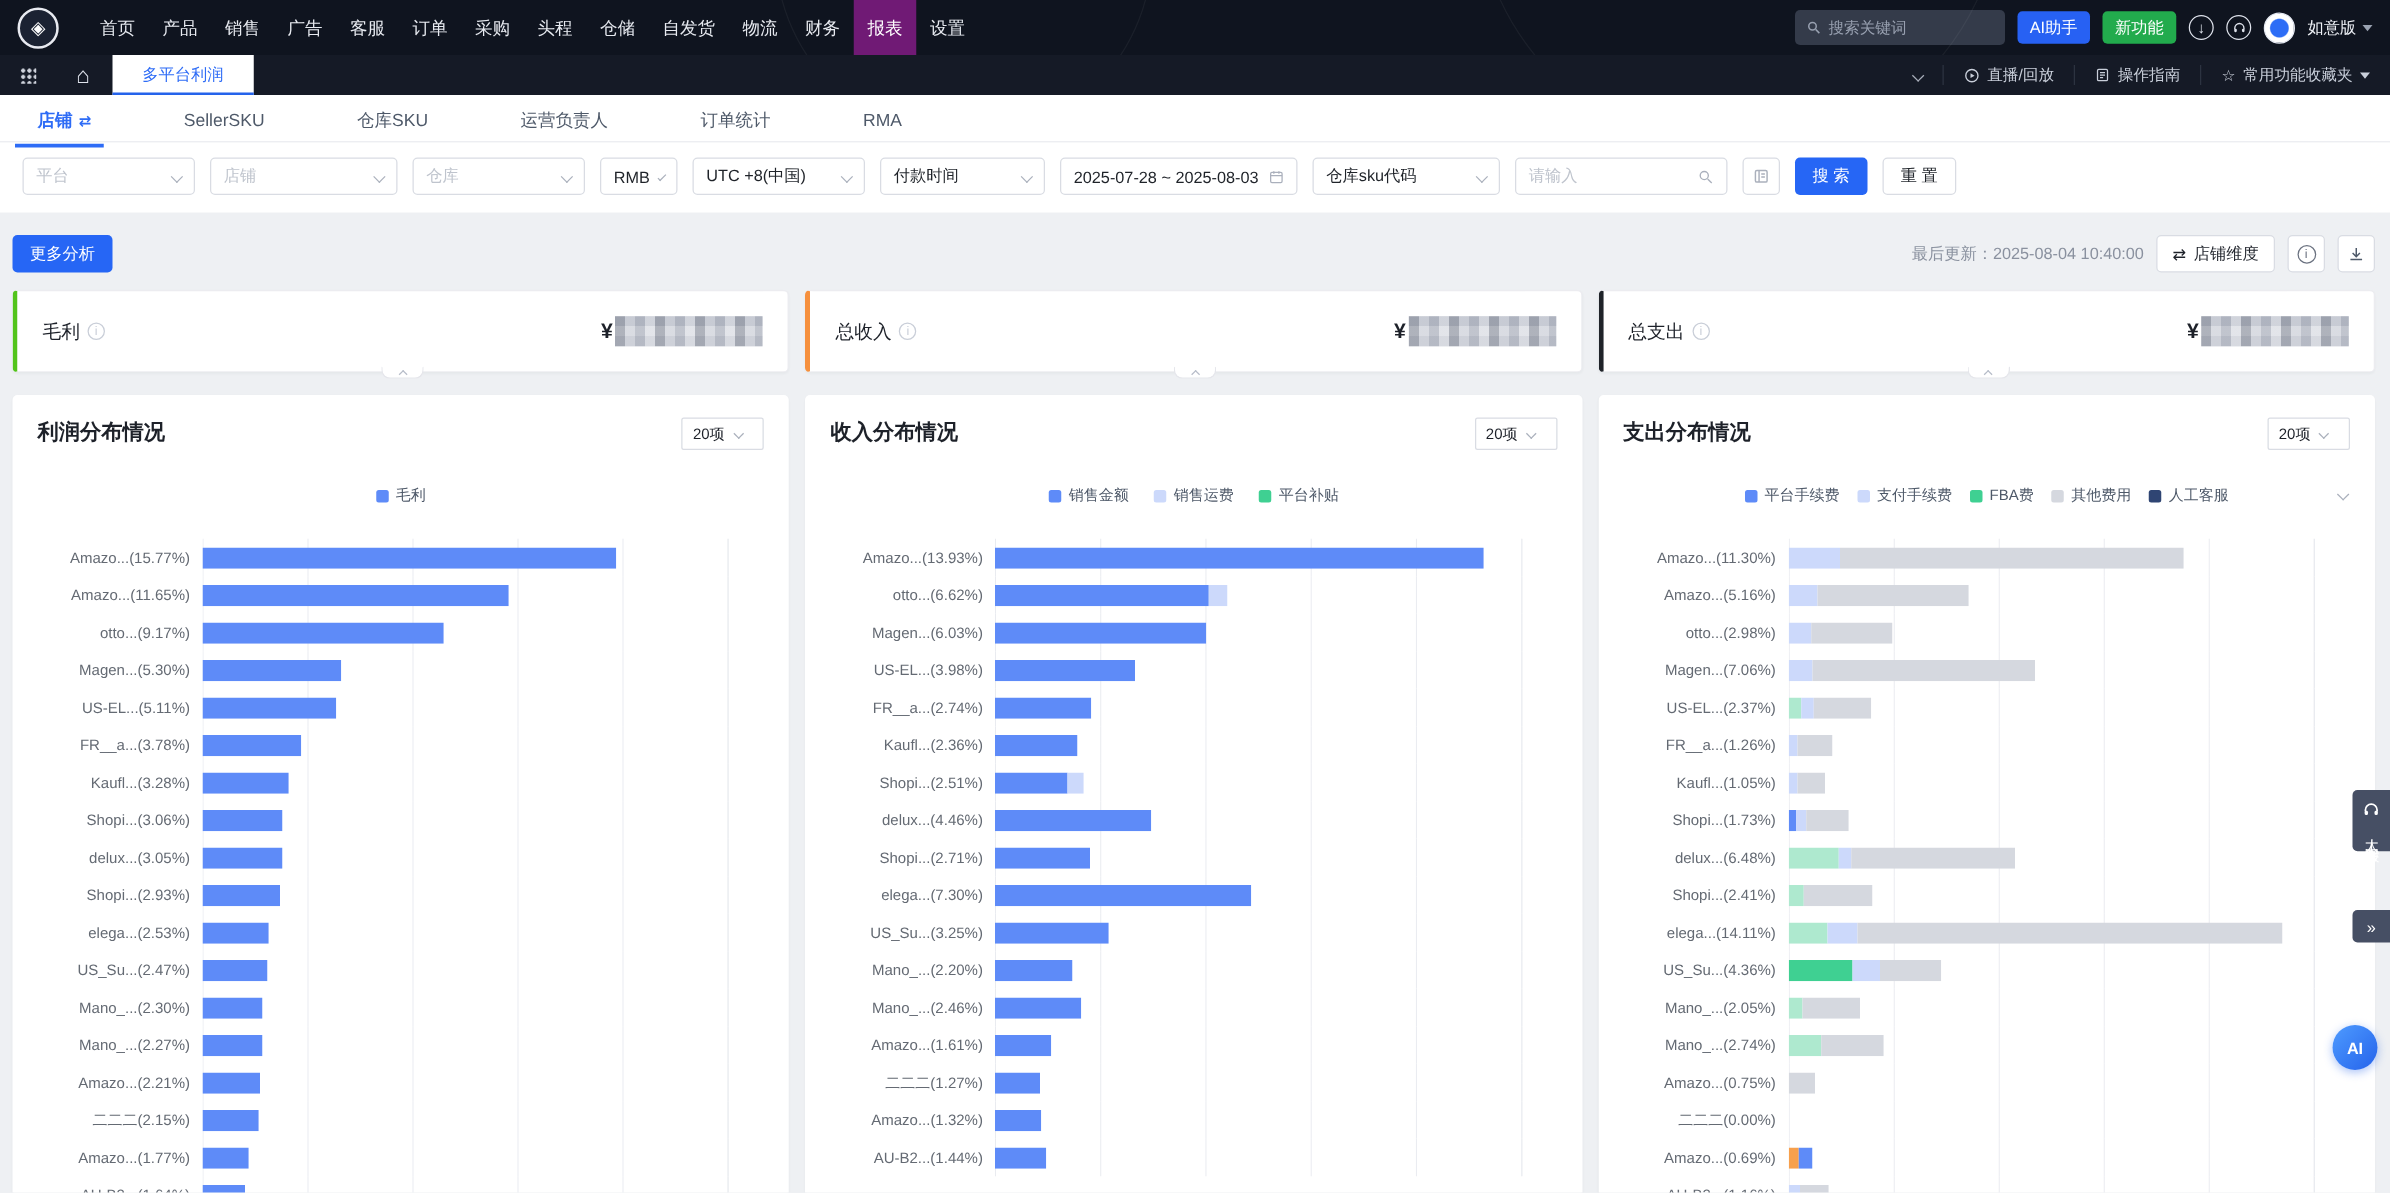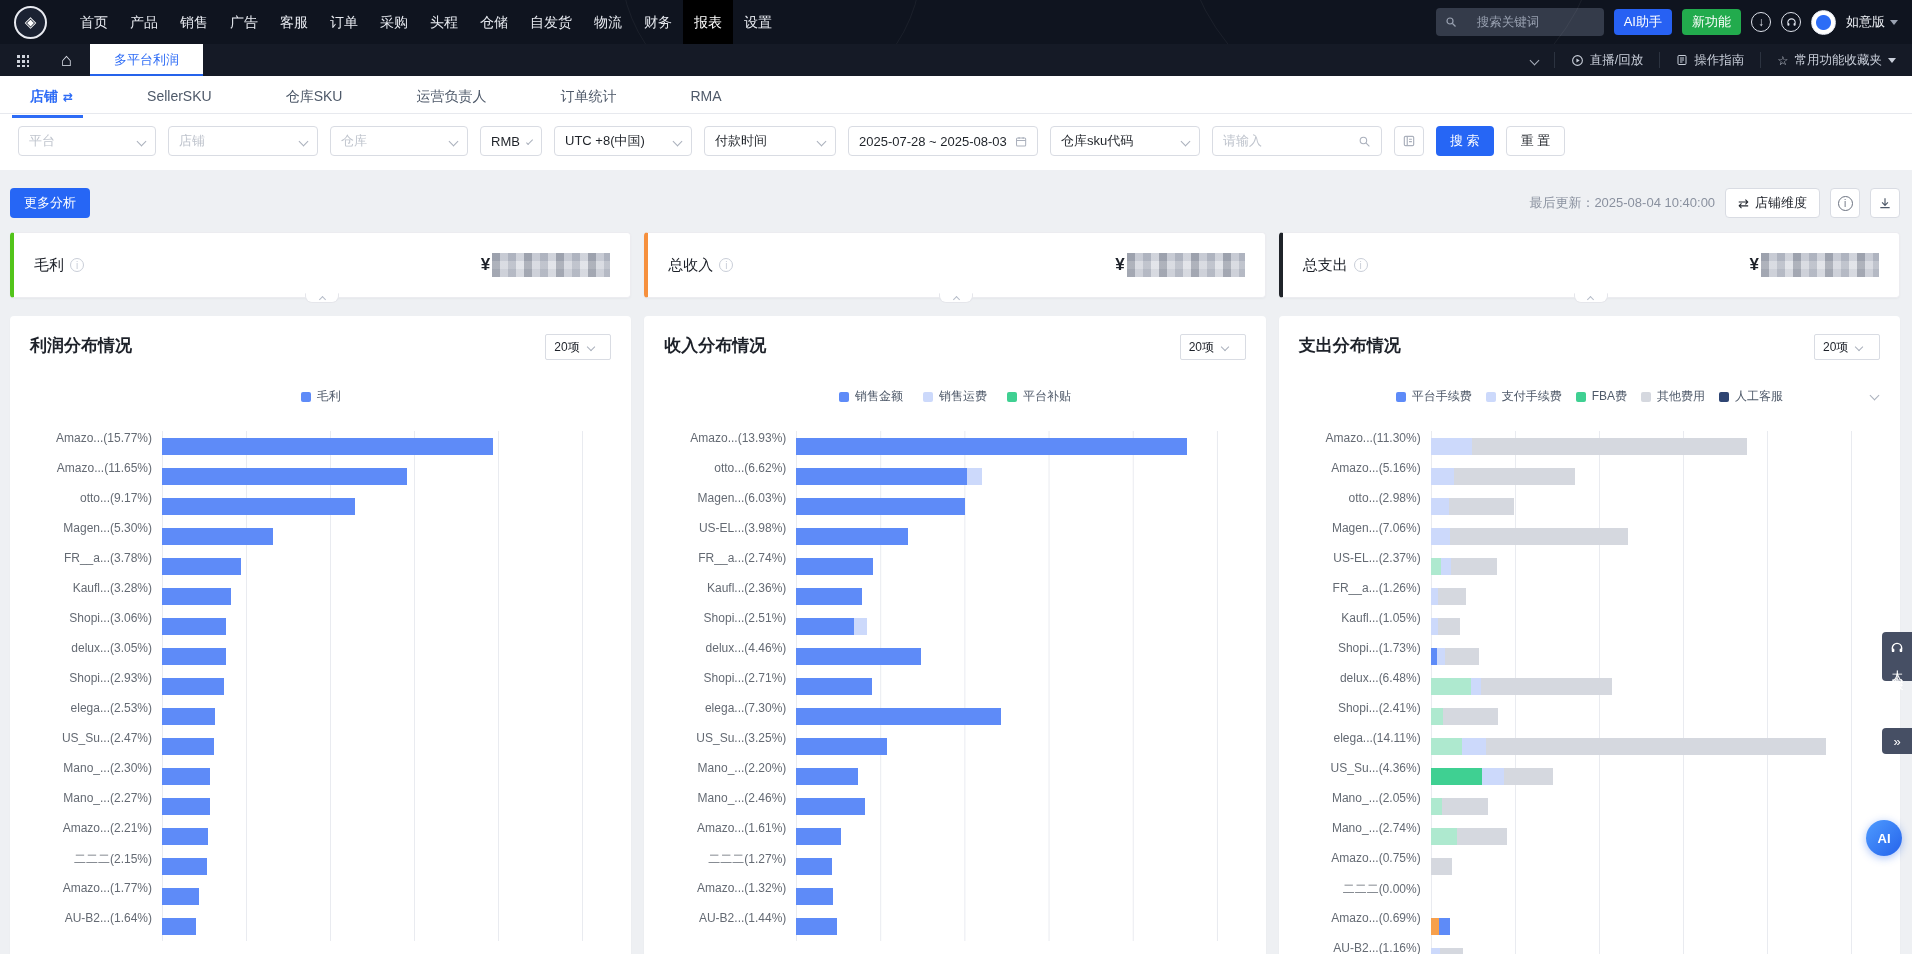--- a/index.html
+++ b/index.html
@@ -6,23 +6,23 @@
   html,body{width:1912px;height:954px;overflow:hidden;font-family:"Liberation Sans","DejaVu Sans",sans-serif;background:#eef0f3;position:relative}
 
   
   .topnav{height:44px;background:#0f141f;display:flex;align-items:center;padding:0 14px;position:relative;overflow:hidden;z-index:20}
   .topnav::before,.topnav::after{content:'';position:absolute;border:1px solid rgba(255,255,255,.05);border-radius:50%;pointer-events:none}
   .topnav::before{width:300px;height:300px;left:620px;top:-190px}
   .topnav::after{width:420px;height:420px;left:1180px;top:-300px}
   .logo{width:33px;height:33px;border-radius:50%;background:#1b2232;border:2px solid #e8eaf0;display:flex;align-items:center;justify-content:center;color:#fff;font-size:15px;flex:0 0 auto}
   .menu{display:flex;align-items:flex-end;margin-left:22px;height:44px}
   .nav-item{color:#e7eaf0;font-size:14px;padding:0 11px;line-height:44px;cursor:pointer;white-space:nowrap}
-  .nav-item.active{background:#000000;color:#fff}
+  .nav-item.active{background:#701a75;color:#fff}
   .topnav-right{margin-left:auto;display:flex;align-items:center;gap:10px}
-  .nav-search{width:168px;height:28px;background:#343b4a;border-radius:4px;display:flex;align-items:center;gap:20px;padding:0 9px;color:#98a0b0;font-size:12.5px}
+  .nav-search{width:168px;height:28px;background:#343b4a;border-radius:4px;display:flex;align-items:center;gap:6px;padding:0 9px;color:#98a0b0;font-size:12.5px}
   .btn-ai{height:26px;padding:0 10px;background:#2761f3;border:none;border-radius:4px;color:#fff;font-size:13px;cursor:pointer}
   .btn-new{height:26px;padding:0 10px;background:#22ab4d;border:none;border-radius:4px;color:#fff;font-size:13px;cursor:pointer}
   .icon-ring{width:20px;height:20px;border:1.5px solid #dfe3ec;border-radius:50%;display:flex;align-items:center;justify-content:center;color:#dfe3ec;font-size:12px;cursor:pointer}
   .avatar{width:25px;height:25px;border-radius:50%;background:radial-gradient(circle at 50% 50%,#2d6df6 0 7px,#fff 8px);border:1px solid #e5e9f2;cursor:pointer}
   .version{color:#eef1f6;font-size:13px;display:flex;align-items:center;gap:5px;cursor:pointer}
   .caret-dn{width:0;height:0;border-left:4px solid transparent;border-right:4px solid transparent;border-top:5px solid #9aa2b1}
 
   
   .tabstrip{height:32px;background:#151a26;display:flex;align-items:stretch;position:relative;z-index:19}
   .grid-dots{width:13px;height:13px;align-self:center;margin:0 14px 0 16px;background-image:radial-gradient(#cfd3dc 1.5px,transparent 1.7px);background-size:5px 5px;background-position:0 0;cursor:pointer}
@@ -77,21 +77,21 @@
   .panel-head{display:flex;align-items:flex-start;justify-content:space-between;height:40px}
   .panel-title{font-size:17px;font-weight:700;color:#1d2129}
   .mini-select{height:26px;min-width:66px;border:1px solid #d9dce3;border-radius:2px;display:flex;align-items:center;gap:8px;padding:0 8px;font-size:12px;color:#1d2129;cursor:pointer}
   .mini-select .chev{width:6px;height:6px}
   .legend-row{position:relative;margin-top:14px;height:19px}
   .legend{display:flex;justify-content:center;gap:20px;flex-wrap:nowrap}
   .legend-item{display:inline-flex;align-items:center;gap:6px;font-size:12px;color:#4e5969;cursor:pointer;white-space:nowrap}
   .swatch{width:10px;height:10px;border-radius:2px;display:inline-block}
   .legend-chev{position:absolute;right:2px;top:4px}
   .rows{margin-top:24px}
-  .crow{height:30px;display:flex;align-items:flex-start}
+  .crow{height:30px;display:flex;align-items:center}
   .clabel{width:132px;padding-right:10px;font-size:12px;color:#646a73;text-align:right;white-space:nowrap;overflow:hidden}
   .carea{flex:1;height:100%;position:relative;display:flex;align-items:center;background-image:linear-gradient(to right,#e9ebf0 1px,transparent 1px);background-size:20% 100%;border-right:1px solid #e9ebf0;margin-right:28px}
   .cbar{height:17px;display:flex;overflow:hidden}
   .cseg{height:100%;display:inline-block}
 
   
   .cs-tab{position:absolute;right:0;top:632px;width:30px;padding:9px 0 8px;background:#464f64;border-radius:4px 0 0 4px;display:flex;flex-direction:column;align-items:center;gap:6px;color:#fff;z-index:60;cursor:pointer}
   .cs-text{writing-mode:vertical-rl;text-orientation:upright;font-size:12px;letter-spacing:3px;color:#fff}
   .cs-expand{position:absolute;right:0;top:728px;width:30px;height:26px;background:#464f64;border-radius:4px 0 0 4px;color:#fff;display:flex;align-items:center;justify-content:center;font-size:13px;z-index:60;cursor:pointer}
   .ai-fab{position:absolute;right:10px;top:820px;width:36px;height:36px;border-radius:50%;background:linear-gradient(135deg,#4e9bff,#2563eb);color:#fff;font-weight:700;font-size:13px;display:flex;align-items:center;justify-content:center;box-shadow:0 2px 8px rgba(37,99,235,.4);z-index:60;cursor:pointer}
@@ -357,20 +357,28 @@
             <div class="carea">
               <div class="cbar" style="width: 45.85%;">
                 <span class="cseg" style="width: 100%; background: rgb(94, 139, 248);"></span>
               </div>
             </div>
           </div>
           <div class="crow">
             <div class="clabel">Magen...(5.30%)</div>
             <div class="carea">
               <div class="cbar" style="width: 26.5%;">
+                <span class="cseg" style="width: 100%; background: rgb(94, 139, 248);"></span>
+              </div>
+            </div>
+          </div>
+          <div class="crow">
+            <div class="clabel">US-EL...(5.11%)</div>
+            <div class="carea">
+              <div class="cbar" style="width: 25.55%;">
                 <span class="cseg" style="width: 100%; background: rgb(94, 139, 248);"></span>
               </div>
             </div>
           </div>
           <div class="crow">
             <div class="clabel">FR__a...(3.78%)</div>
             <div class="carea">
               <div class="cbar" style="width: 18.9%;">
                 <span class="cseg" style="width: 100%; background: rgb(94, 139, 248);"></span>
               </div>

